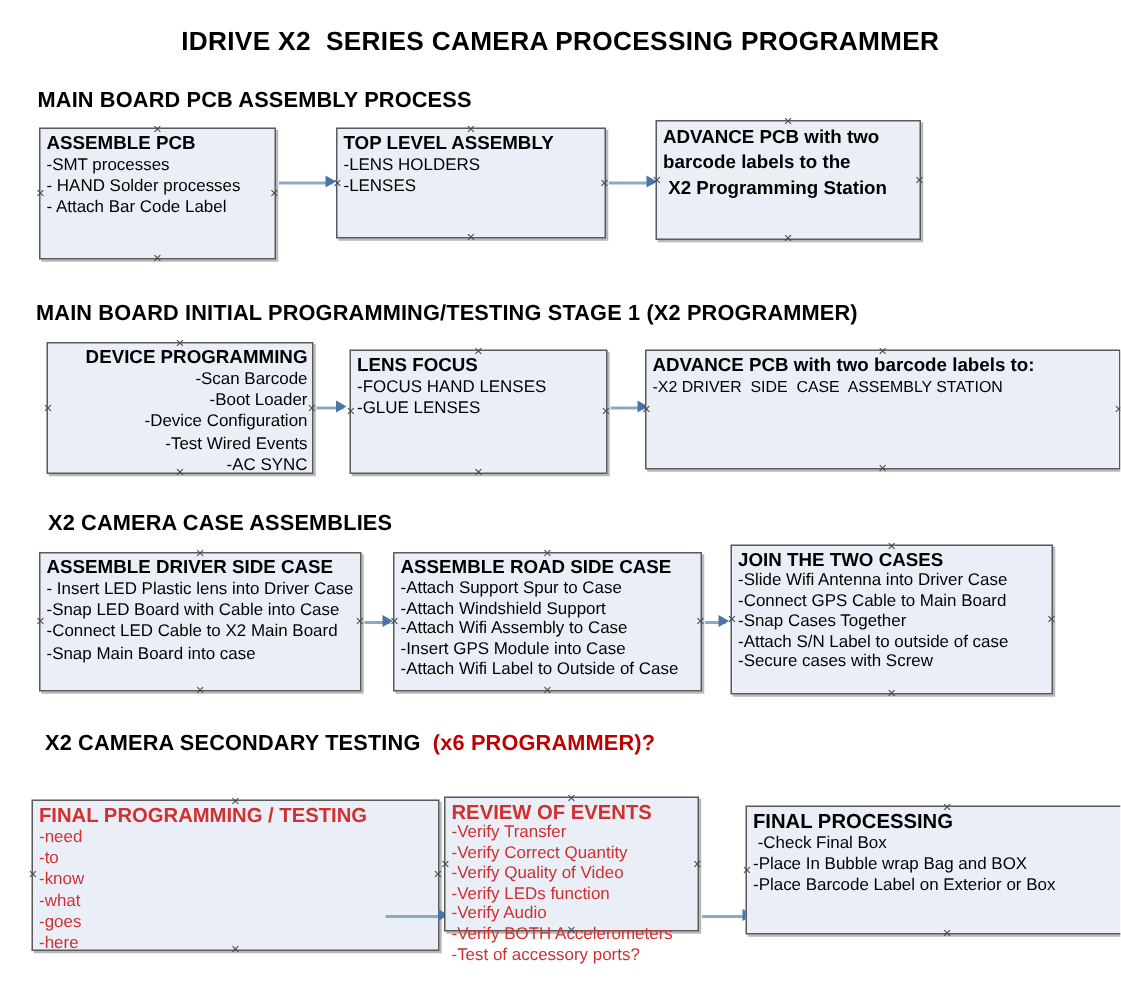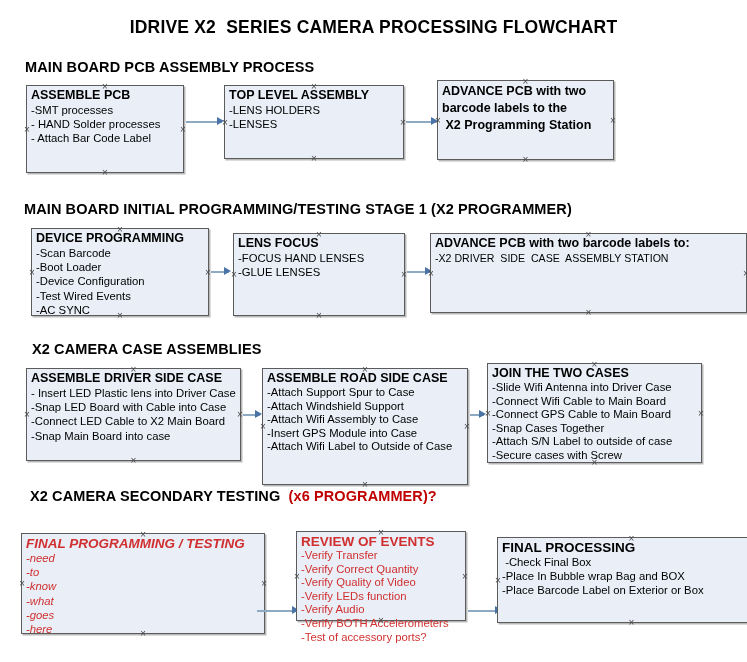--- a/index.html
+++ b/index.html
@@ -118,21 +118,21 @@
   }
   .handle::before {
     content: "\00D7";
   }
 </style>
 </head>
 <body>
 
 <div id="canvas">
 
-  <div class="doc-title">IDRIVE X2  SERIES CAMERA PROCESSING FLOWCHART</div>
+  <div class="doc-title">IDRIVE X2  SERIES CAMERA PROCESSING PROGRAMMER</div>
 
   <div class="section-heading" style="left:25px; top:59px;">
     <span>MAIN BOARD PCB ASSEMBLY PROCESS</span>
   </div>
 
   <div class="pbox" style="left:26px; top:85px; width:158px; height:88px;">
     <div class="btitle">ASSEMBLE PCB</div>
     <div class="bline">-SMT processes</div>
     <div class="bline">- HAND Solder processes</div>
     <div class="bline">- Attach Bar Code Label</div>
@@ -165,21 +165,21 @@
     <div class="handle" style="left:50%; top:0;"></div>
     <div class="handle" style="left:50%; top:100%;"></div>
     <div class="handle" style="left:0; top:50%;"></div>
     <div class="handle" style="left:100%; top:50%;"></div>
   </div>
 
   <div class="section-heading" style="left:24px; top:201px;">
     <span>MAIN BOARD INITIAL PROGRAMMING/TESTING STAGE 1 (X2 PROGRAMMER)</span>
   </div>
 
-  <div class="pbox" style="left:31px; top:228px; width:178px; height:88px;">
+  <div class="pbox" style="left:31px; top:228px; width:178px; height:88px;text-align:right;">
     <div class="btitle">DEVICE PROGRAMMING</div>
     <div class="bline">-Scan Barcode</div>
     <div class="bline">-Boot Loader</div>
     <div class="bline">-Device Configuration</div>
     <div class="bline">-Test Wired Events</div>
     <div class="bline">-AC SYNC</div>
     <div class="handle" style="left:50%; top:0;"></div>
     <div class="handle" style="left:50%; top:100%;"></div>
     <div class="handle" style="left:0; top:50%;"></div>
     <div class="handle" style="left:100%; top:50%;"></div>
@@ -222,55 +222,54 @@
     <div class="bline">-Snap Main Board into case</div>
     <div class="handle" style="left:50%; top:0;"></div>
     <div class="handle" style="left:50%; top:100%;"></div>
     <div class="handle" style="left:0; top:50%;"></div>
     <div class="handle" style="left:100%; top:50%;"></div>
   </div>
 
   <div class="conn-line" style="left:243px; top:414px; width:17px;"></div>
   <div class="conn-head" style="left:255px; top:410px;"></div>
 
-  <div class="pbox" style="left:262px; top:368px; width:206px; height:117px;">
+  <div class="pbox" style="left:262px; top:368px; width:206px; height:93px;">
     <div class="btitle">ASSEMBLE ROAD SIDE CASE</div>
     <div class="bline tight">-Attach Support Spur to Case</div>
     <div class="bline tight">-Attach Windshield Support</div>
     <div class="bline tight">-Attach Wifi Assembly to Case</div>
     <div class="bline tight">-Insert GPS Module into Case</div>
     <div class="bline tight">-Attach Wifi Label to Outside of Case</div>
     <div class="handle" style="left:50%; top:0;"></div>
     <div class="handle" style="left:50%; top:100%;"></div>
     <div class="handle" style="left:0; top:50%;"></div>
     <div class="handle" style="left:100%; top:50%;"></div>
   </div>
 
   <div class="conn-line" style="left:470px; top:414px; width:14px;"></div>
   <div class="conn-head" style="left:479px; top:410px;"></div>
 
   <div class="pbox" style="left:487px; top:363px; width:215px; height:100px;">
     <div class="btitle">JOIN THE TWO CASES</div>
     <div class="bline tight">-Slide Wifi Antenna into Driver Case</div>
-    <div class="bline tight">-Connect Wifi Cable to Main Board</div>
     <div class="bline tight">-Connect GPS Cable to Main Board</div>
     <div class="bline tight">-Snap Cases Together</div>
     <div class="bline tight">-Attach S/N Label to outside of case</div>
     <div class="bline tight">-Secure cases with Screw</div>
     <div class="handle" style="left:50%; top:0;"></div>
     <div class="handle" style="left:50%; top:100%;"></div>
     <div class="handle" style="left:0; top:50%;"></div>
     <div class="handle" style="left:100%; top:50%;"></div>
   </div>
 
   <div class="section-heading" style="left:30px; top:488px;">
     <span>X2 CAMERA SECONDARY TESTING</span><span>&nbsp;&nbsp;</span><span class="accent">(x6 PROGRAMMER)?</span>
   </div>
 
-  <div class="pbox red" style="left:21px; top:533px; width:244px; height:101px;font-style:italic;">
+  <div class="pbox red" style="left:21px; top:533px; width:272px; height:101px;">
     <div class="btitle big">FINAL PROGRAMMING / TESTING</div>
     <div class="bline">-need</div>
     <div class="bline">-to</div>
     <div class="bline">-know</div>
     <div class="bline">-what</div>
     <div class="bline">-goes</div>
     <div class="bline">-here</div>
     <div class="handle" style="left:50%; top:0;"></div>
     <div class="handle" style="left:50%; top:100%;"></div>
     <div class="handle" style="left:0; top:50%;"></div>

